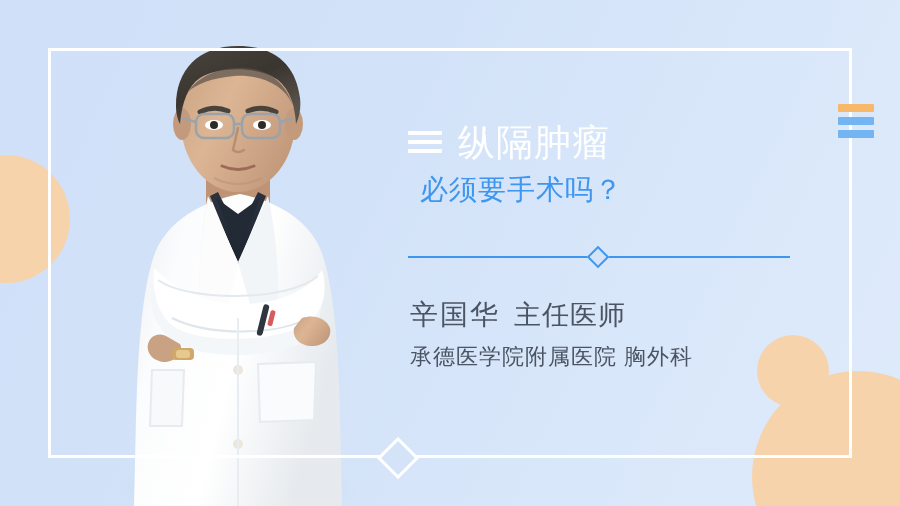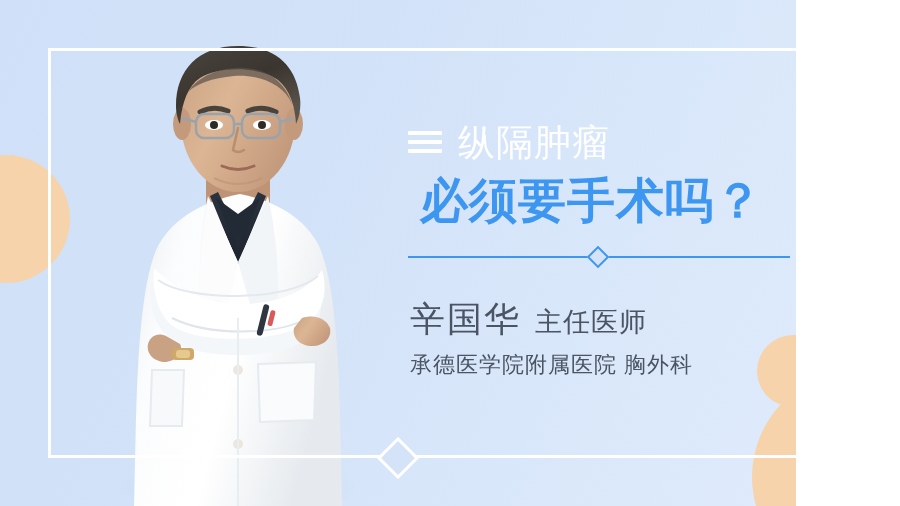--- a/index.html
+++ b/index.html
@@ -7,21 +7,21 @@
     margin: 0;
     padding: 0;
     background: #ffffff;
   }
   body {
     font-family: "Liberation Sans", "DejaVu Sans", sans-serif;
   }
 
   .stage {
     position: relative;
-    width: 796px;
+    width: 900px;
     height: 506px;
     overflow: hidden;
     background: linear-gradient(115deg, #cfe0f8 0%, #d2e2f8 38%, #d9e7fa 70%, #dfebfb 100%);
   }
 
   
   .blob {
     position: absolute;
     border-radius: 50%;
     background: #f7d3ab;
@@ -144,24 +144,24 @@
     font-size: 37px;
     line-height: 1;
     color: #ffffff;
     letter-spacing: 1px;
     font-weight: 400;
     white-space: nowrap;
   }
   .title-sub {
     margin-top: 8px;
     padding-left: 12px;
-    font-size: 48px;
+    font-size: 28px;
     line-height: 1.12;
     color: #3d96f0;
-    font-weight: 700;
+    font-weight: 400;
     letter-spacing: 1px;
     white-space: nowrap;
   }
 
   
   .divider {
     position: absolute;
     left: 408px;
     top: 246px;
     width: 382px;
@@ -195,21 +195,21 @@
     width: 420px;
     color: #4a5462;
   }
   .info-line-1 {
     display: flex;
     align-items: baseline;
     gap: 14px;
     white-space: nowrap;
   }
   .doctor-name {
-    font-size: 35px;
+    font-size: 28px;
     line-height: 1.2;
     letter-spacing: 2px;
   }
   .doctor-title {
     font-size: 27px;
     line-height: 1.2;
     letter-spacing: 1px;
   }
   .info-line-2 {
     margin-top: 12px;

